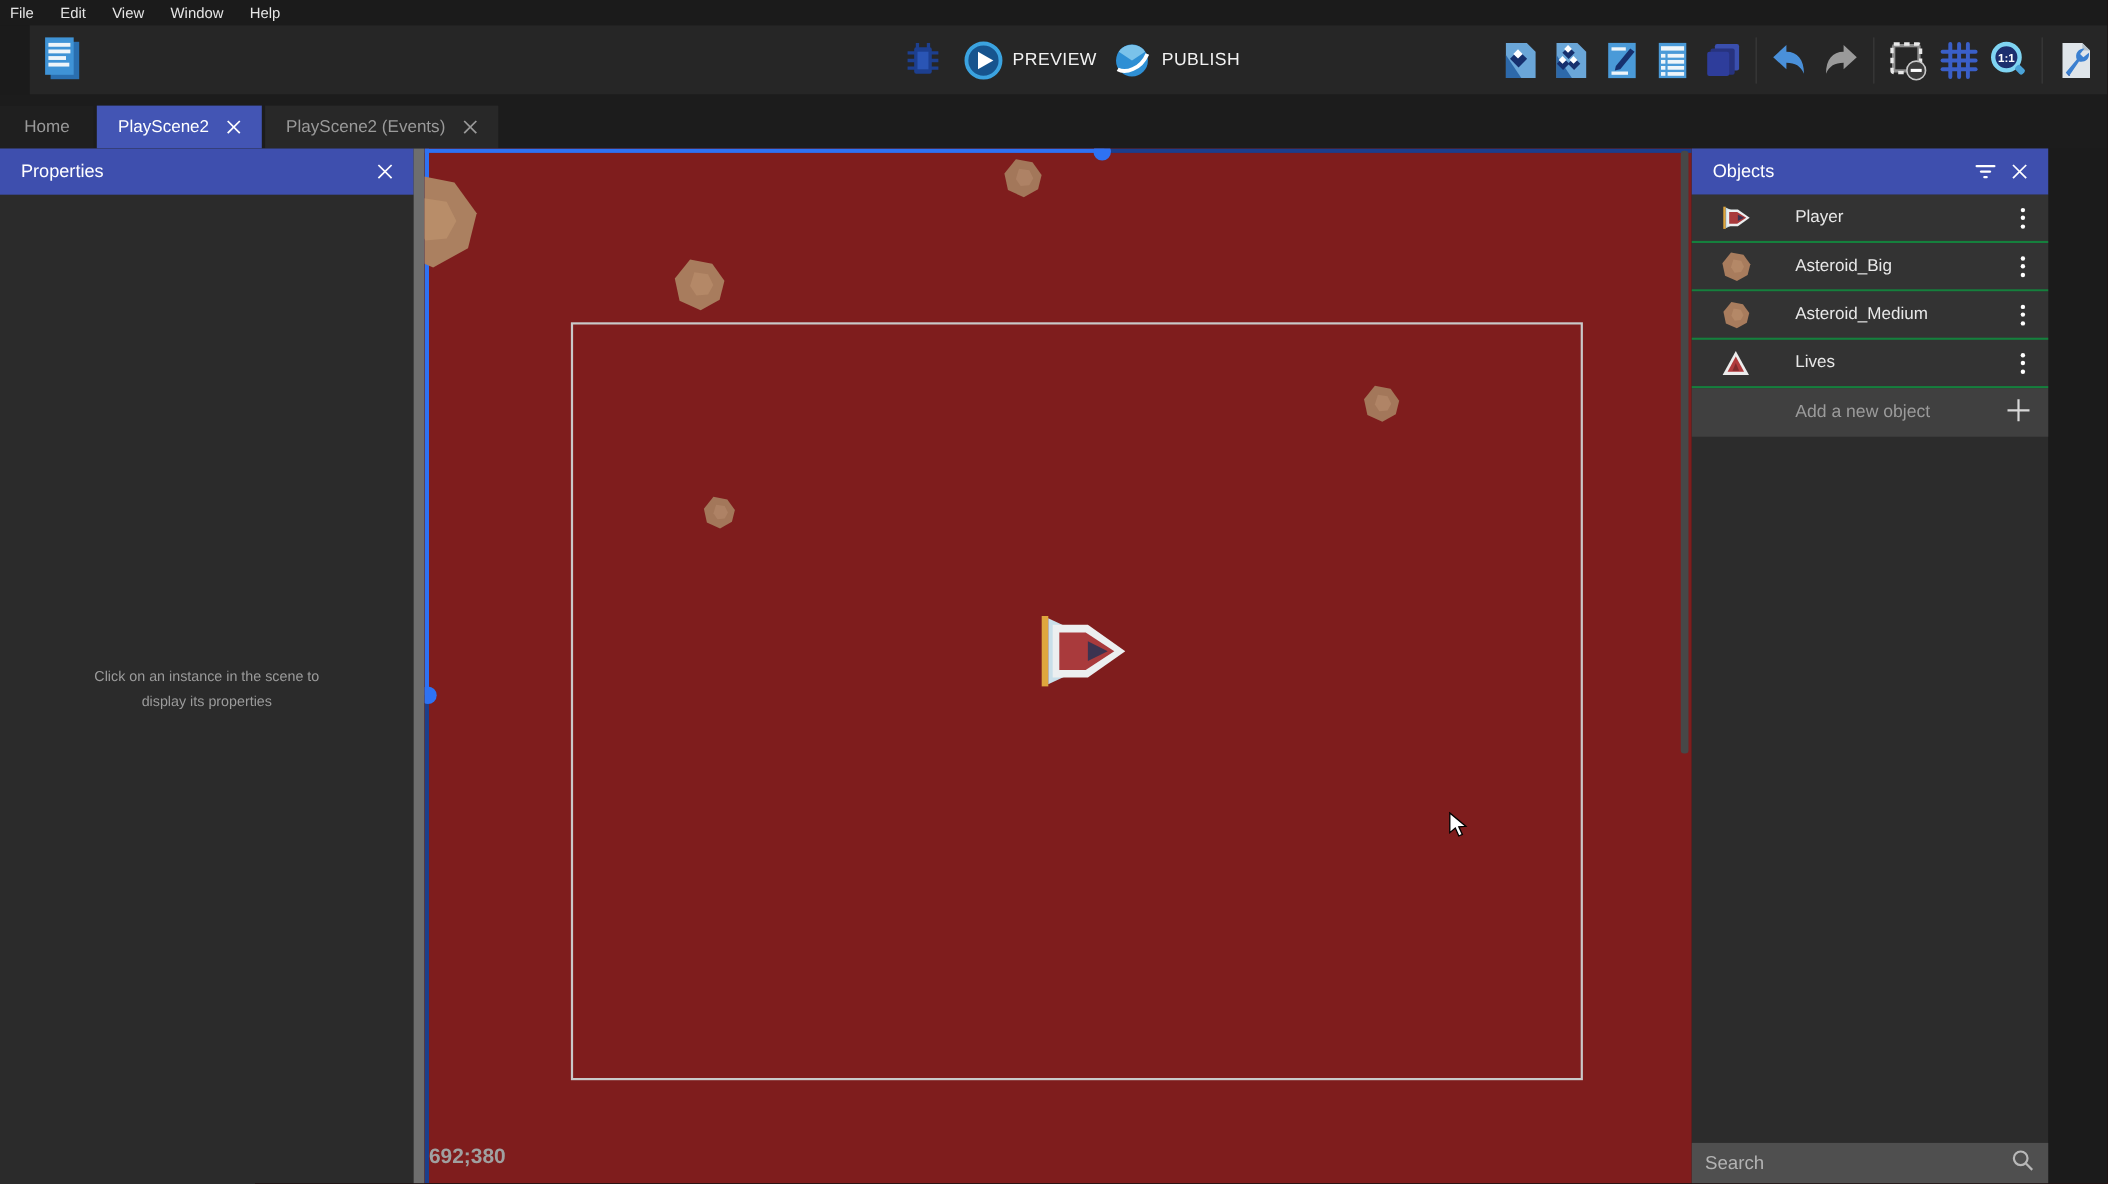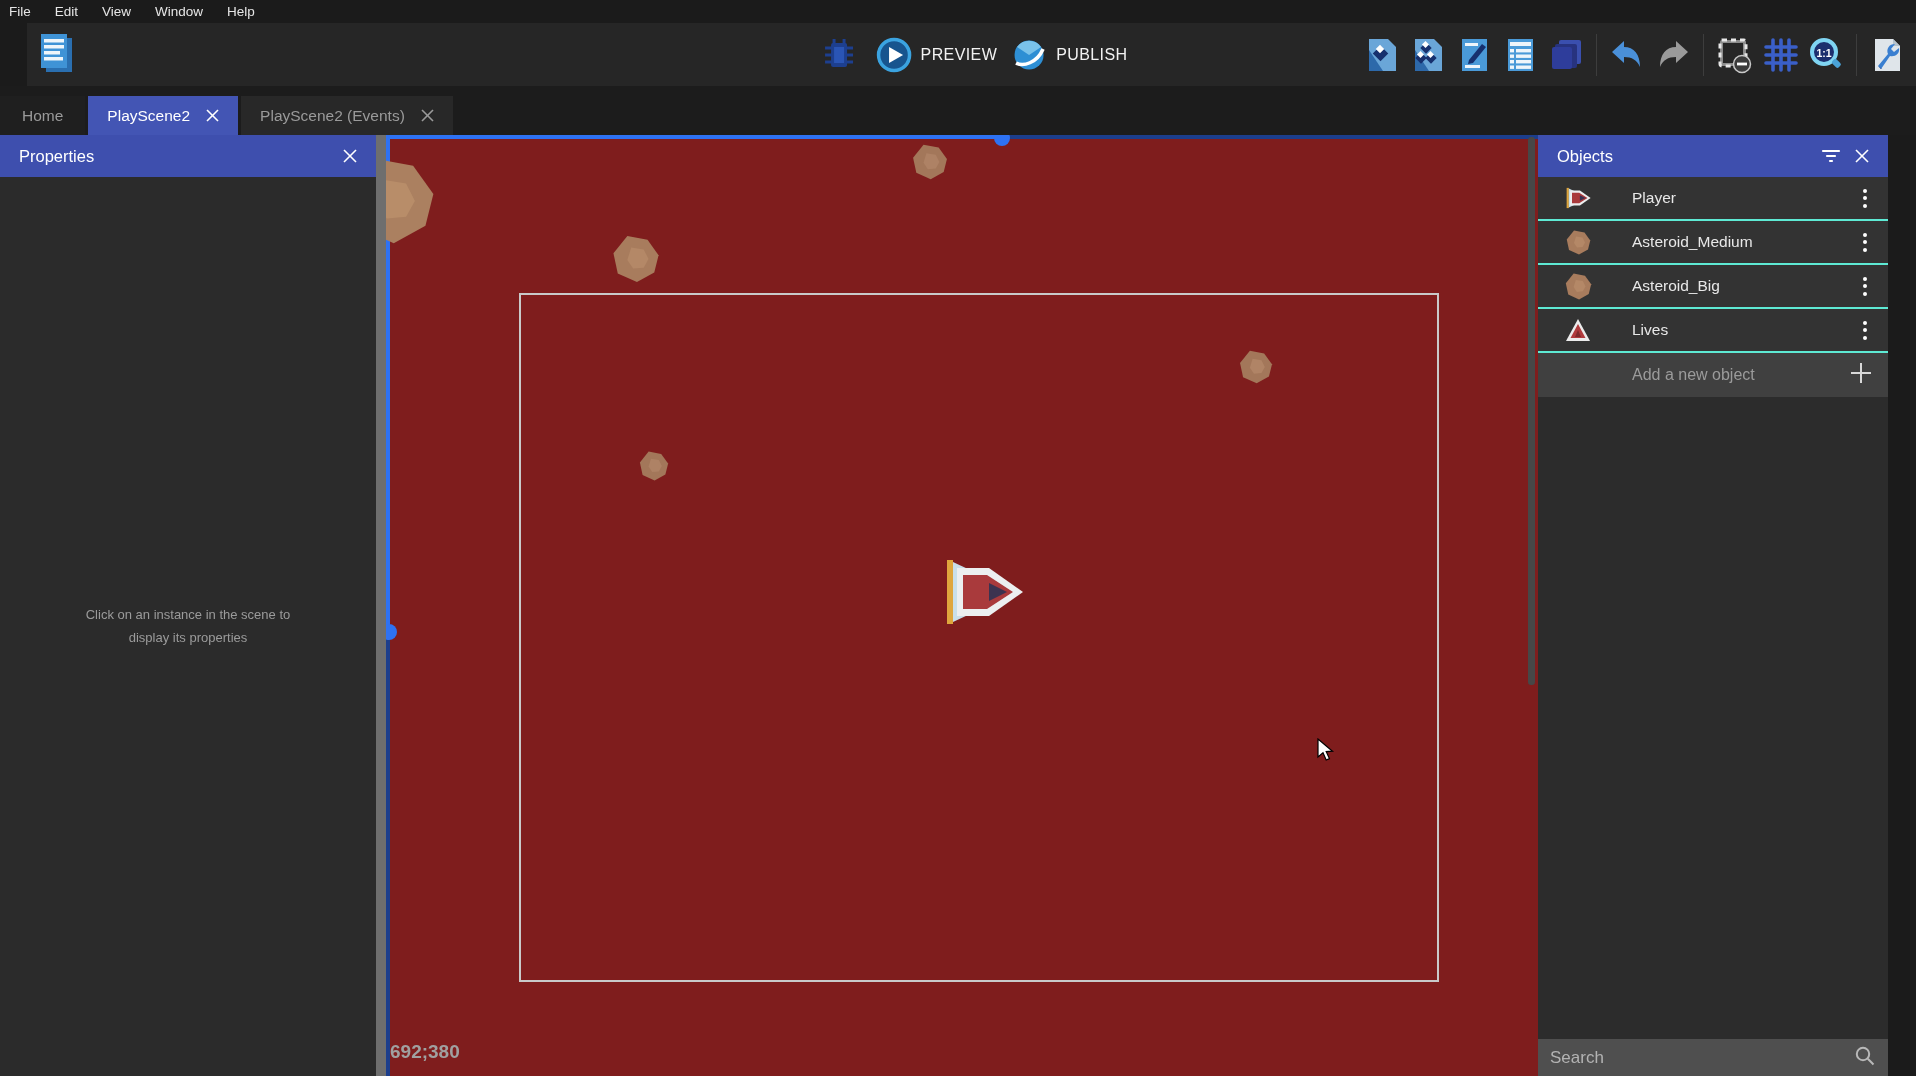--- a/index.html
+++ b/index.html
@@ -54,22 +54,22 @@
   .sel-left-bright{ position:absolute; left:0; top:0; width:4px; height:497px; background:#2e72f3; }
   .sel-left-dark  { position:absolute; left:0; top:497px; width:4px; height:444px; background:#1c3e8c; }
   .sel-handle { position:absolute; width:16px; height:16px; border-radius:50%; background:#2e72f3; }
   .handle-top  { left:608px; top:-5px; }
   .handle-left { left:-5px; top:489px; }
   .coords { position:absolute; left:4px; top:906px; color:#a0a0a0; font-size:19px; font-weight:bold; }
   .vscroll { position:absolute; right:3px; top:2px; width:7px; height:548px; background:#474747; border-radius:3px; }
   .inst { position:absolute; }
 
   
-  .panel-right { position:absolute; left:1538px; top:135px; width:350px; bottom:0; background:#2c2c2c; }
-  .obj-row { height:44px; background:#333333; border-bottom:2px solid #5eead4;
+  .panel-right { position:absolute; left:1538px; top:135px; width:324px; bottom:0; background:#2c2c2c; }
+  .obj-row { height:44px; background:#333333; border-bottom:2px solid #15803d;
              display:flex; align-items:center; padding:0 8px 0 24px; }
   .obj-icon { width:32px; display:flex; justify-content:center; align-items:center; }
   .obj-label { margin-left:38px; font-size:15.5px; color:#e8e8e8; flex:1; }
   .dots { width:30px; display:flex; flex-direction:column; align-items:center; gap:3.5px; padding:4px 0; }
   .dots i { width:4px; height:4px; border-radius:50%; background:#ffffff; }
   .add-row { height:44px; background:#404040; display:flex; align-items:center; padding:0 16px 0 24px; }
   .add-label { margin-left:70px; font-size:16px; color:#9b9b9b; flex:1; }
   .search-bar { position:absolute; left:0; right:0; bottom:0; height:37px; background:#4f4f4f;
                 display:flex; align-items:center; padding:0 12px; }
   .search-input { flex:1; background:transparent; border:none; outline:none; color:#fdba74; font-size:17px; }
@@ -380,41 +380,41 @@
       <span class="dots">
           <i></i>
           <i></i>
           <i></i>
         </span>
     </div>
 
 
     <div class="obj-row">
       <span class="obj-icon">
+        <svg width="27" height="27" viewBox="0 0 100 100">
+          <polygon points="32,2 74,10 97,42 88,78 52,98 12,80 3,38" fill="#a87c5d"></polygon>
+          <polygon points="40,26 66,30 76,50 66,68 44,70 32,52" fill="#b48867"></polygon>
+        </svg>
+      </span>
+      <span class="obj-label">Asteroid_Big</span>
+      <span class="dots">
+          <i></i>
+          <i></i>
+          <i></i>
+        </span>
+    </div>
+
+    <div class="obj-row">
+      <span class="obj-icon">
         <svg width="25" height="25" viewBox="0 0 100 100">
           <polygon points="32,2 74,10 97,42 88,78 52,98 12,80 3,38" fill="#a87c5d"></polygon>
           <polygon points="40,26 66,30 76,50 66,68 44,70 32,52" fill="#b48867"></polygon>
         </svg>
       </span>
       <span class="obj-label">Asteroid_Medium</span>
-      <span class="dots">
-          <i></i>
-          <i></i>
-          <i></i>
-        </span>
-    </div>
-
-    <div class="obj-row">
-      <span class="obj-icon">
-        <svg width="27" height="27" viewBox="0 0 100 100">
-          <polygon points="32,2 74,10 97,42 88,78 52,98 12,80 3,38" fill="#a87c5d"></polygon>
-          <polygon points="40,26 66,30 76,50 66,68 44,70 32,52" fill="#b48867"></polygon>
-        </svg>
-      </span>
-      <span class="obj-label">Asteroid_Big</span>
       <span class="dots">
           <i></i>
           <i></i>
           <i></i>
         </span>
     </div>
 
 
     <div class="obj-row">
       <span class="obj-icon">

